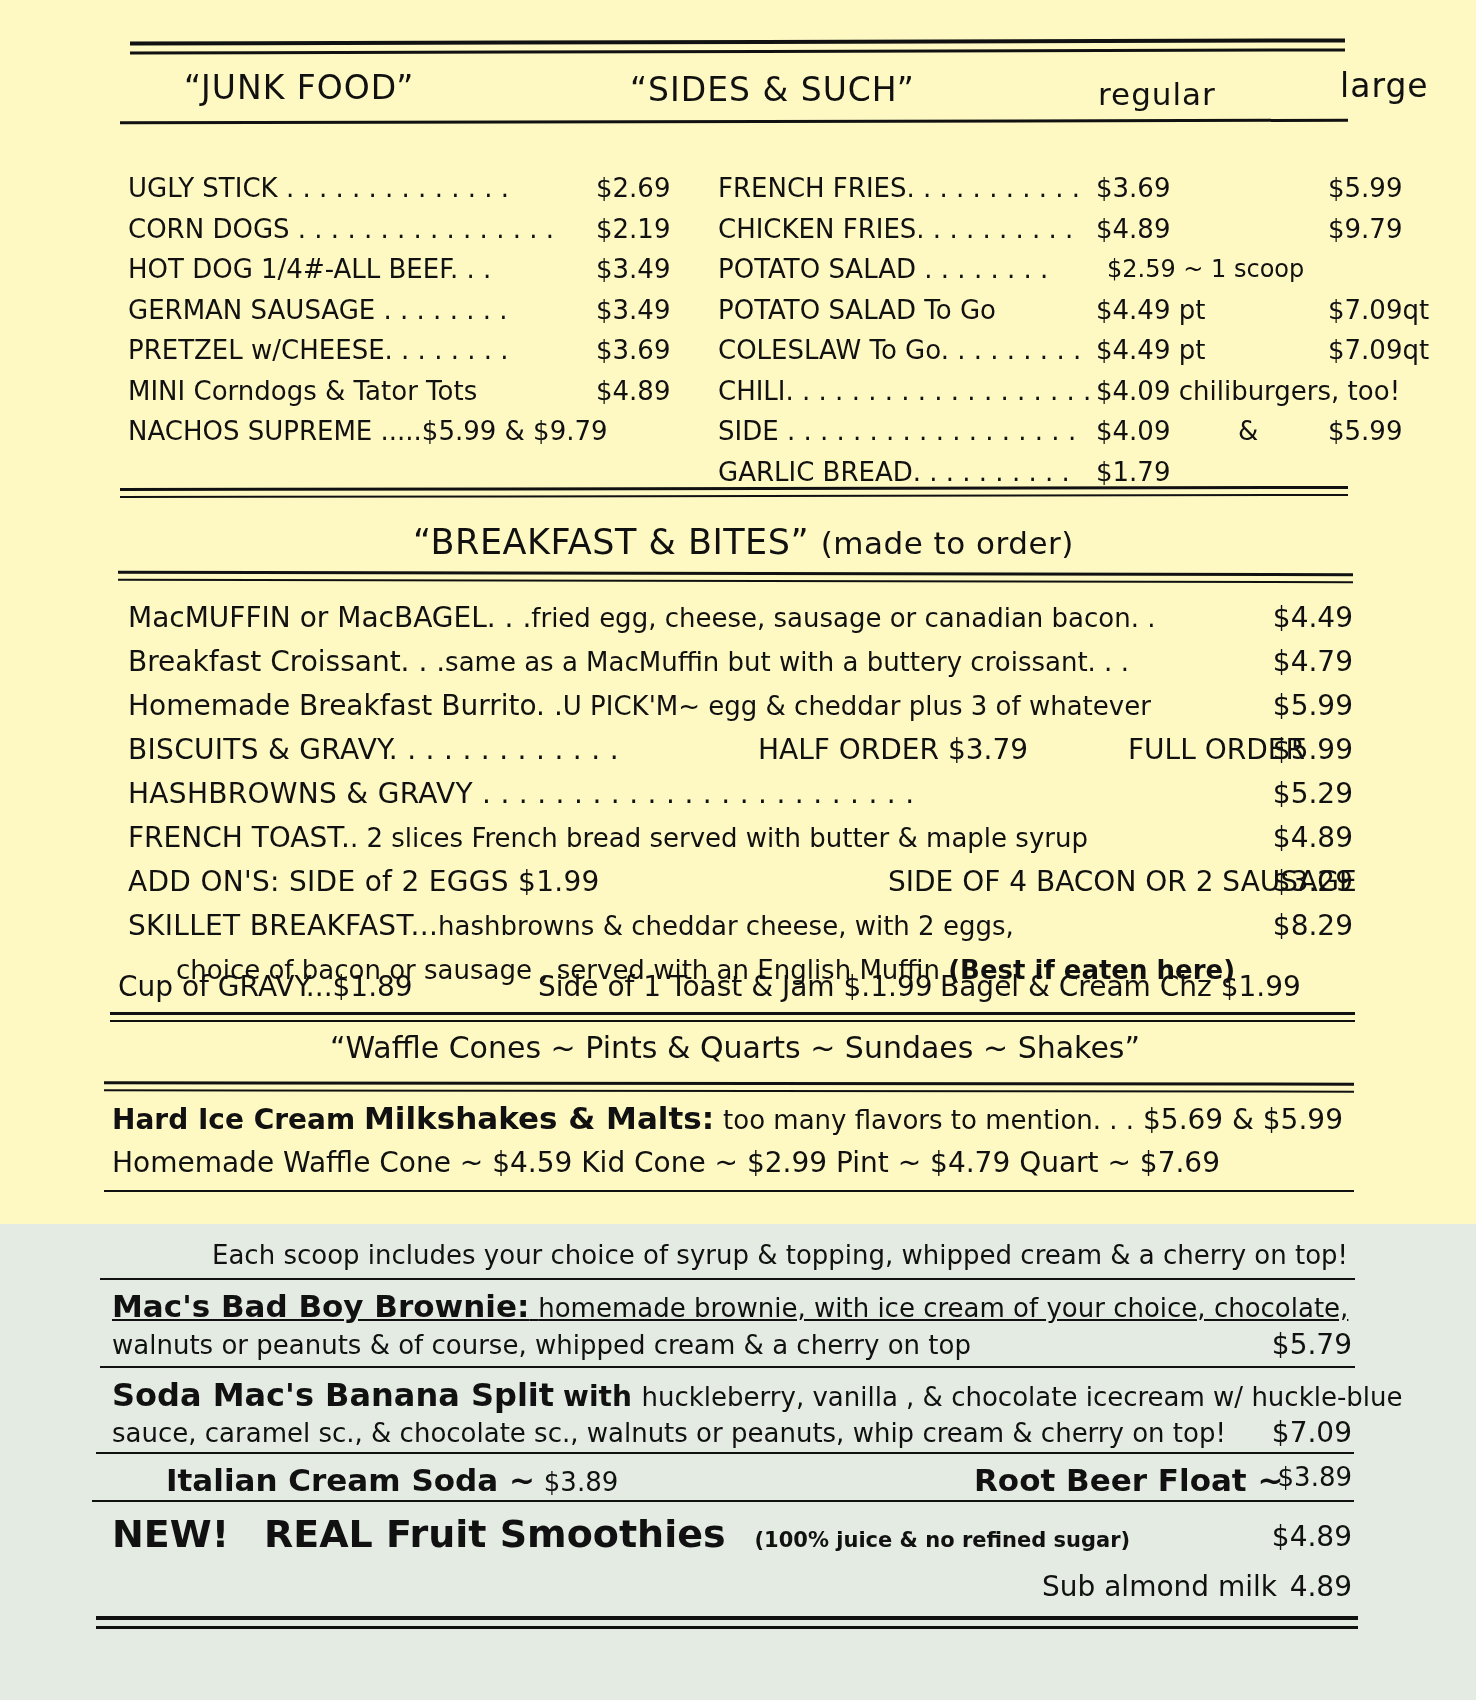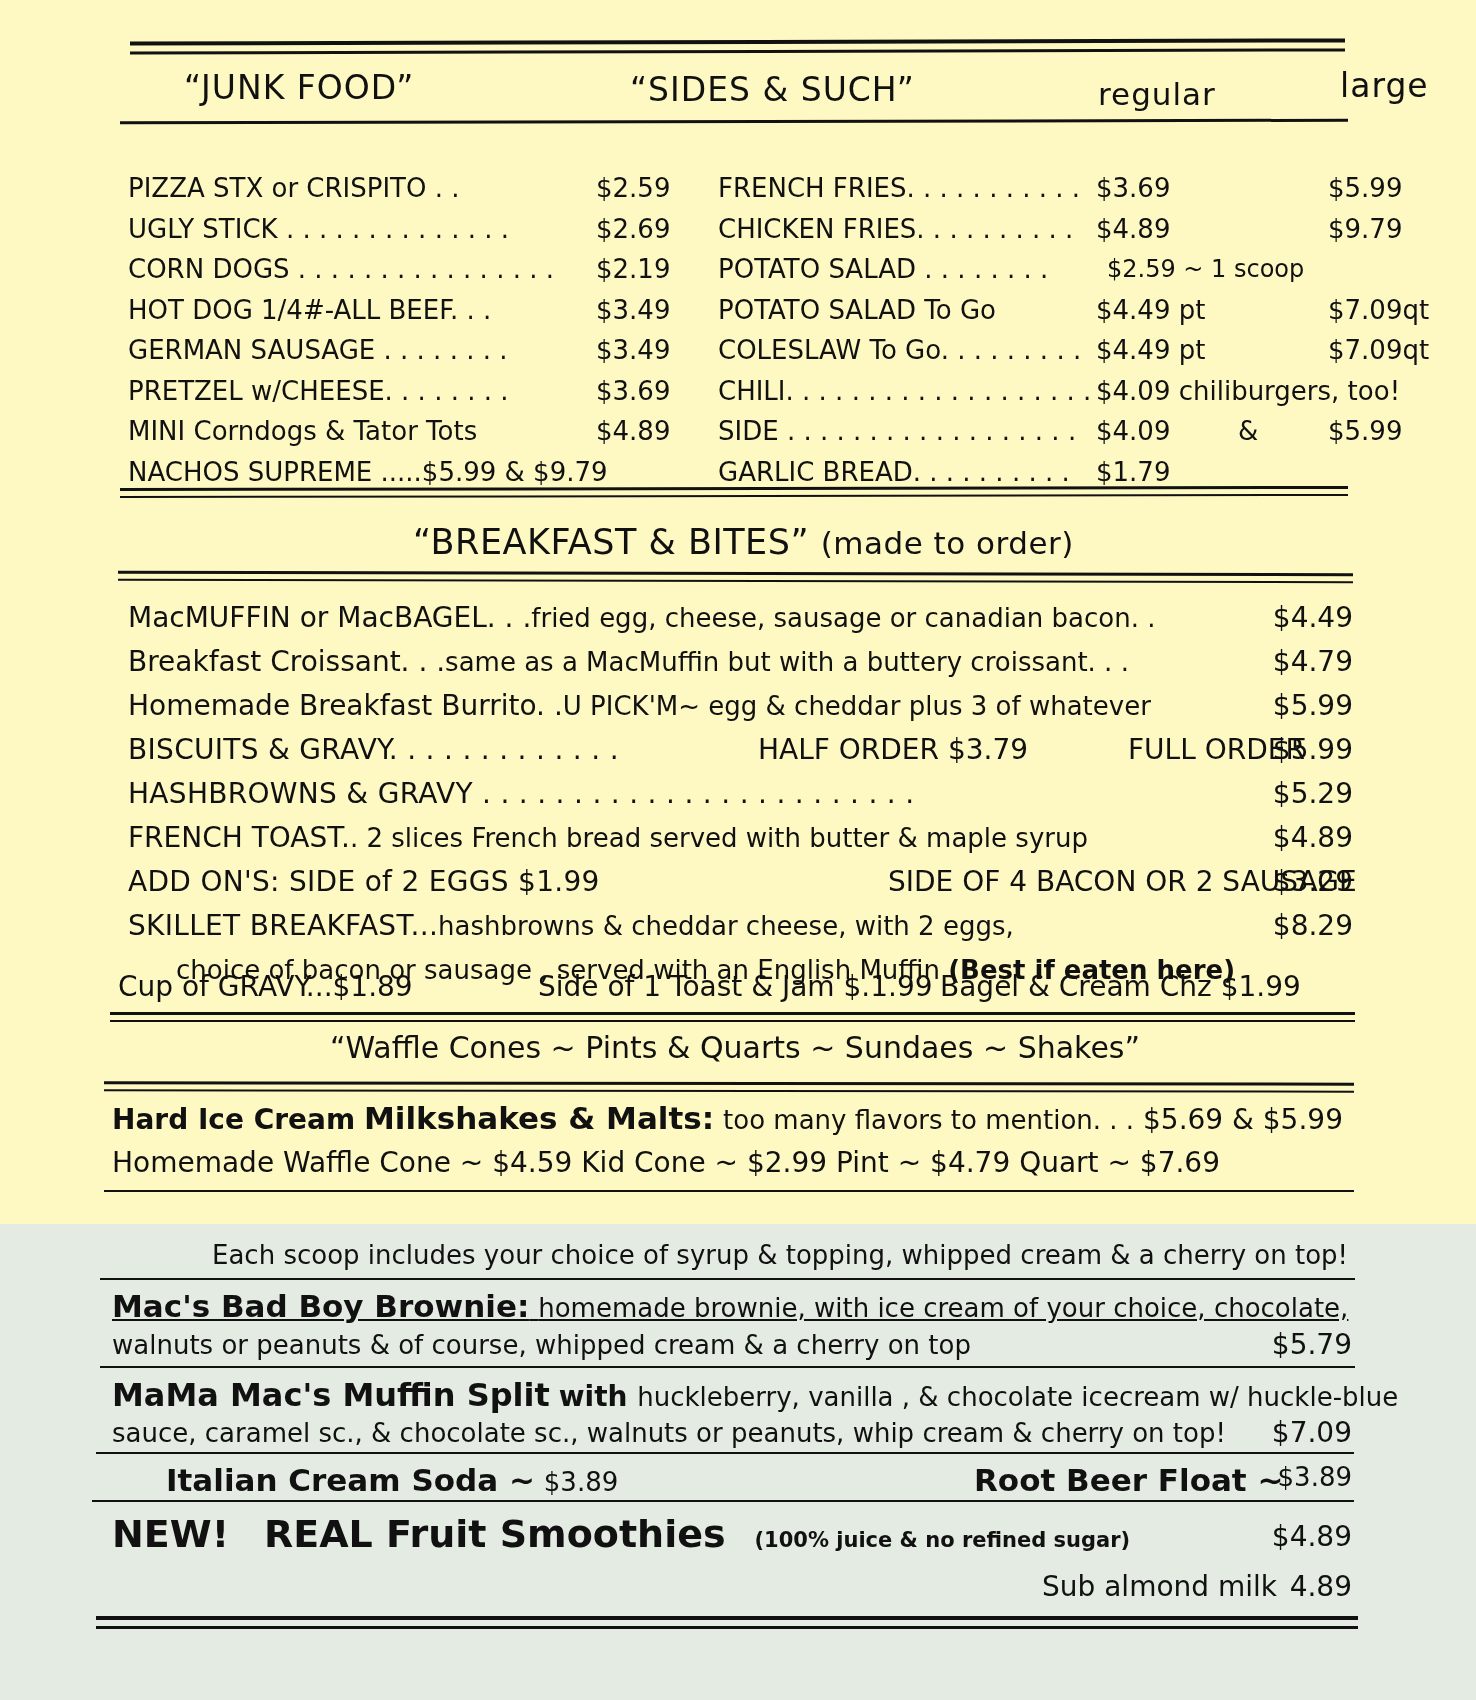--- a/index.html
+++ b/index.html
@@ -165,24 +165,20 @@
 
   <div class="hdr" id="hdr-junk">“JUNK FOOD”</div>
   <div class="hdr" id="hdr-sides">“SIDES &amp; SUCH”</div>
   <div class="hdr" id="hdr-reg">regular</div>
   <div class="hdr" id="hdr-large">large</div>
 
   <div class="sec-rule-a"></div>
 
   <div class="col-junk">
     <div class="row">
-      <span class="nm">PIZZA STX or CRISPITO . .</span>
-      <span class="pr">$2.59</span>
-    </div>
-    <div class="row">
       <span class="nm">UGLY STICK . . . . . . . . . . . . . .</span>
       <span class="pr">$2.69</span>
     </div>
     <div class="row">
       <span class="nm">CORN DOGS . . . . . . . . . . . . . . . .</span>
       <span class="pr">$2.19</span>
     </div>
     <div class="row">
       <span class="nm">HOT DOG 1/4#-ALL BEEF. . .</span>
       <span class="pr">$3.49</span>
@@ -341,21 +337,21 @@
     <span class="sm"> homemade brownie, with ice cream of your choice, chocolate,</span>
   </div>
   <div class="ic" id="ic-row4b">
     <span class="sm">walnuts  or peanuts &amp; of course, whipped cream &amp; a cherry on top</span>
     <span class="pr">$5.79</span>
   </div>
 
   <div class="line-h"></div>
 
   <div class="ic" id="ic-row5">
-    <span class="b" style="font-size:32px;">MaMa Mac's Muffin Split</span>
+    <span class="b" style="font-size:32px;">Soda Mac's Banana Split</span>
     <span class="b"> with </span>
     <span class="sm">huckleberry, vanilla , &amp; chocolate icecream w/ huckle-blue</span>
   </div>
   <div class="ic" id="ic-row5b">
     <span class="sm">sauce, caramel sc., &amp; chocolate sc., walnuts or peanuts,  whip cream &amp; cherry on top!</span>
     <span class="pr">$7.09</span>
   </div>
 
   <div class="line-i"></div>
 

